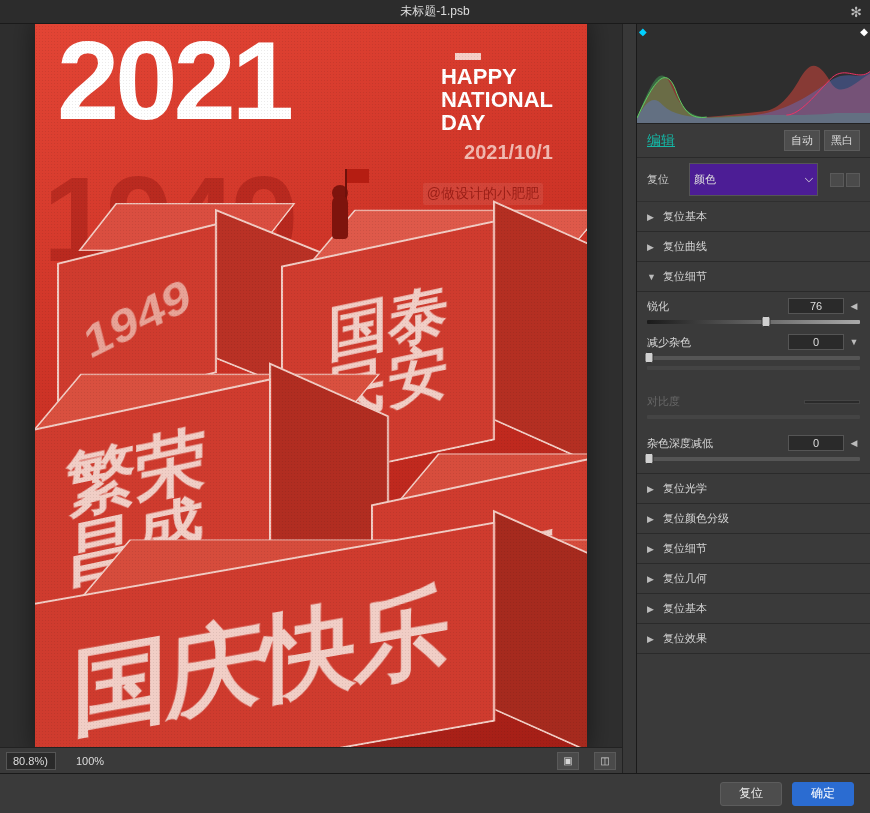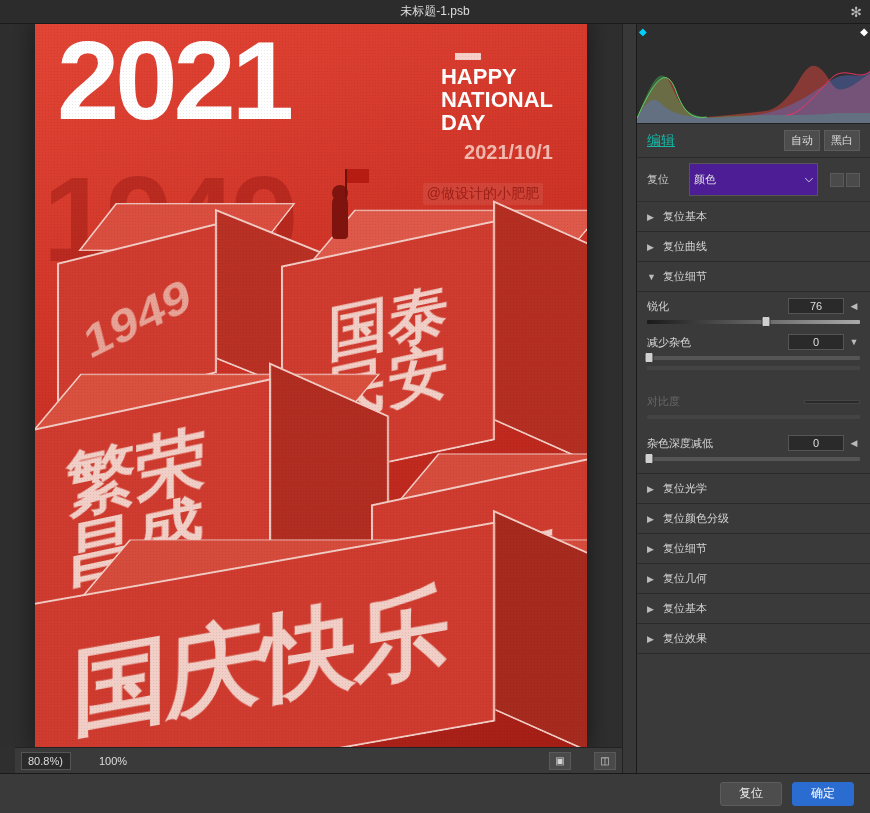--- a/index.html
+++ b/index.html
@@ -5,21 +5,21 @@
   * { margin:0; padding:0; box-sizing:border-box; }
   body { font-family:"Microsoft YaHei","PingFang SC",sans-serif; background:#2a2a2a; color:#d4d4d4; font-size:11px; overflow:hidden; }
   .app { width:870px; height:813px; display:flex; flex-direction:column; background:#323232; }
   .titlebar { height:24px; background:#2c2c2c; display:flex; align-items:center; justify-content:center; position:relative; border-bottom:1px solid #1a1a1a; }
   .title { color:#ddd; font-size:12px; }
   .gear { position:absolute; right:8px; top:4px; font-size:14px; color:#bbb; cursor:pointer; }
   .main { display:flex; flex:1; min-height:0; }
   .canvas-area { display:flex; flex-direction:column; flex:1; min-width:0; background:#2f2f2f; }
   .canvas-wrap { flex:1; display:flex; align-items:center; justify-content:center; overflow:hidden; position:relative; }
   .scrollbar-v { width:14px; background:#383838; border-left:1px solid #222; }
-  .bottom-bar { height:26px; background:#3a3a3a; border-top:1px solid #222; display:flex; align-items:center; padding:0 6px; gap:20px;margin-left:15px; }
+  .bottom-bar { height:26px; background:#3a3a3a; border-top:1px solid #222; display:flex; align-items:center; padding:0 6px; gap:12px; }
   .zoom-box { background:#2a2a2a; border:1px solid #555; padding:2px 6px; color:#ddd; min-width:50px; }
   .zoom-pct { padding:0 8px; color:#ddd; }
   .small-icon-btn { width:22px; height:18px; background:#4a4a4a; border:1px solid #5a5a5a; margin-left:auto; display:flex; align-items:center; justify-content:center; cursor:pointer; font-size:10px; }
   .small-icon-btn + .small-icon-btn { margin-left:3px; }
   .panel-right { width:234px; background:#3a3a3a; border-left:1px solid #1a1a1a; display:flex; flex-direction:column; overflow:hidden; }
   .histogram { height:100px; background:#2e2e2e; border-bottom:1px solid #222; position:relative; }
   .histogram svg { width:100%; height:100%; display:block; }
   .handle-l, .handle-r { position:absolute; top:2px; font-size:10px; }
   .handle-l { left:2px; color:#00d0ff; } .handle-r { right:2px; color:#fff; }
   .panel-body { flex:1; overflow-y:auto; }

